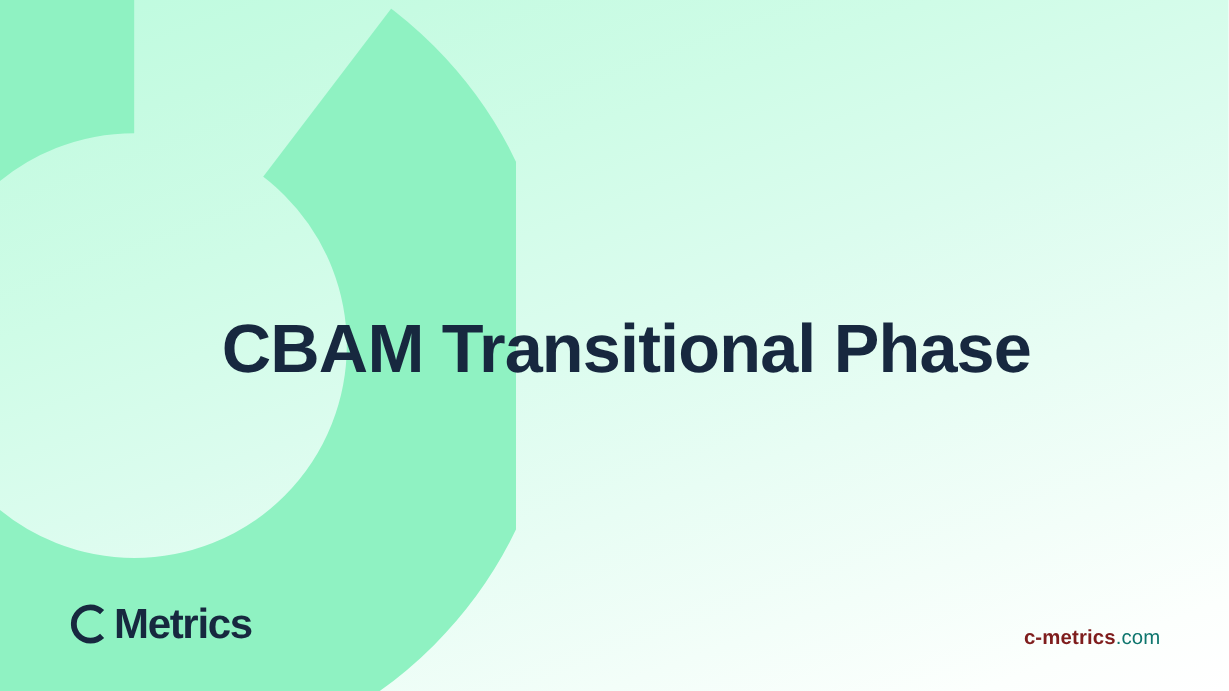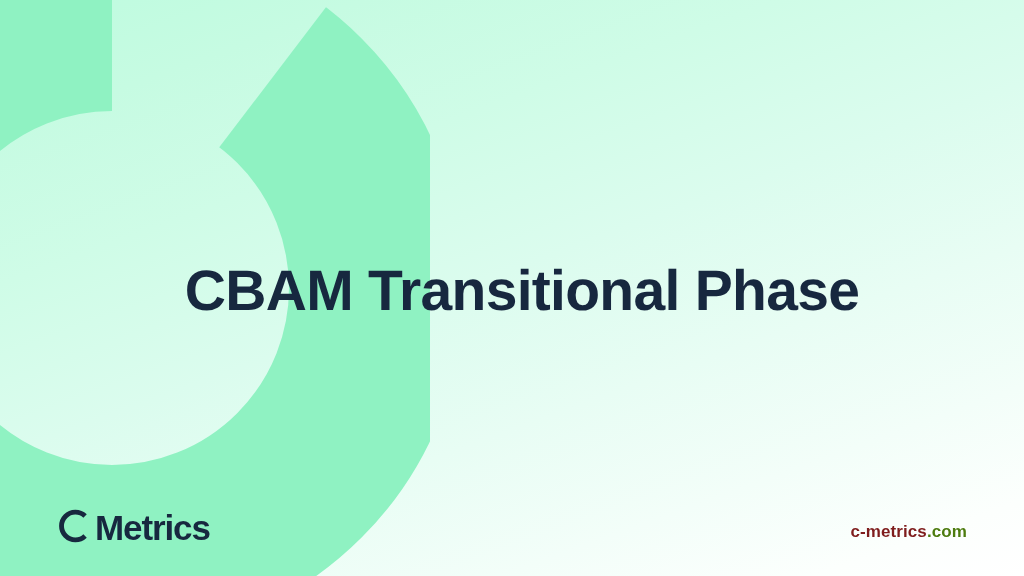--- a/index.html
+++ b/index.html
@@ -70,21 +70,21 @@
     margin-top:8px;
     text-rendering:geometricPrecision;
   }
 
   
   .brand {
     position:absolute;
     left:57px;
     bottom:32px;
     display:flex;
-    align-items:flex-end;
+    align-items:flex-start;
     gap:2px;
     height:42px;
   }
 
   .brand-mark {
     display:block;
     width:36px;
     height:36px;
     flex:0 0 36px;
   }
@@ -109,22 +109,22 @@
     font-size:17px;
     line-height:1;
     letter-spacing:0.1px;
     white-space:nowrap;
   }
   .site-url .url-name {
     font-weight:bold;
     color:#7f1d1d;
   }
   .site-url .url-tld {
-    font-weight:bold;
-    color:#4d7c0f;
+    font-weight:normal;
+    color:#0f766e;
   }
 </style>
 </head>
 <body>
 
 <div id="slide">
 
   <div class="bg-gradient"></div>
 
   <svg class="decor-c" viewBox="0 0 1024 576" aria-hidden="true">

